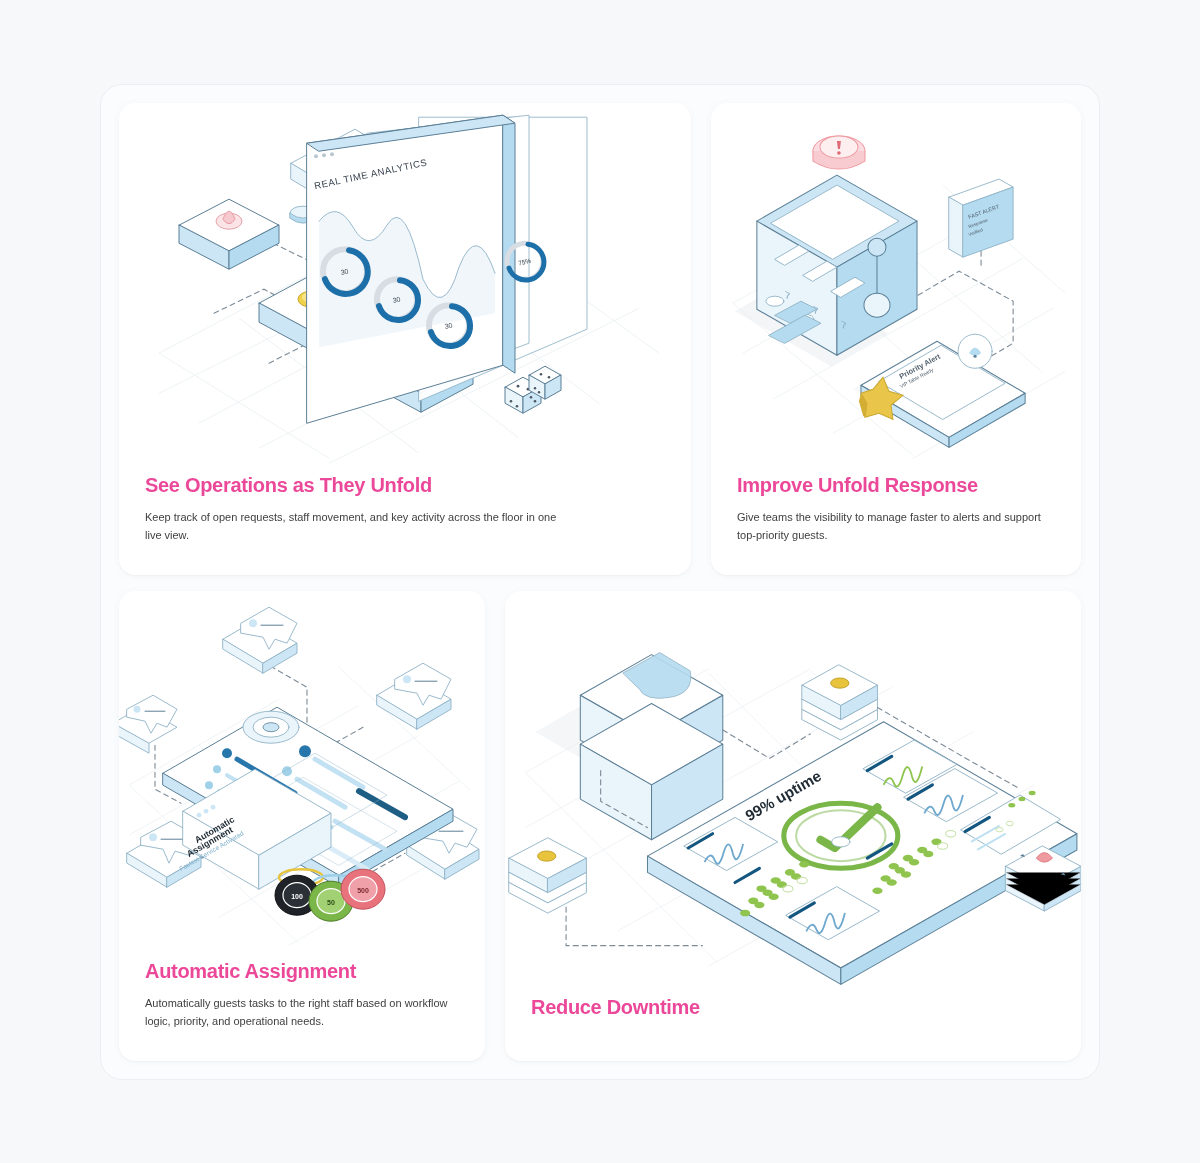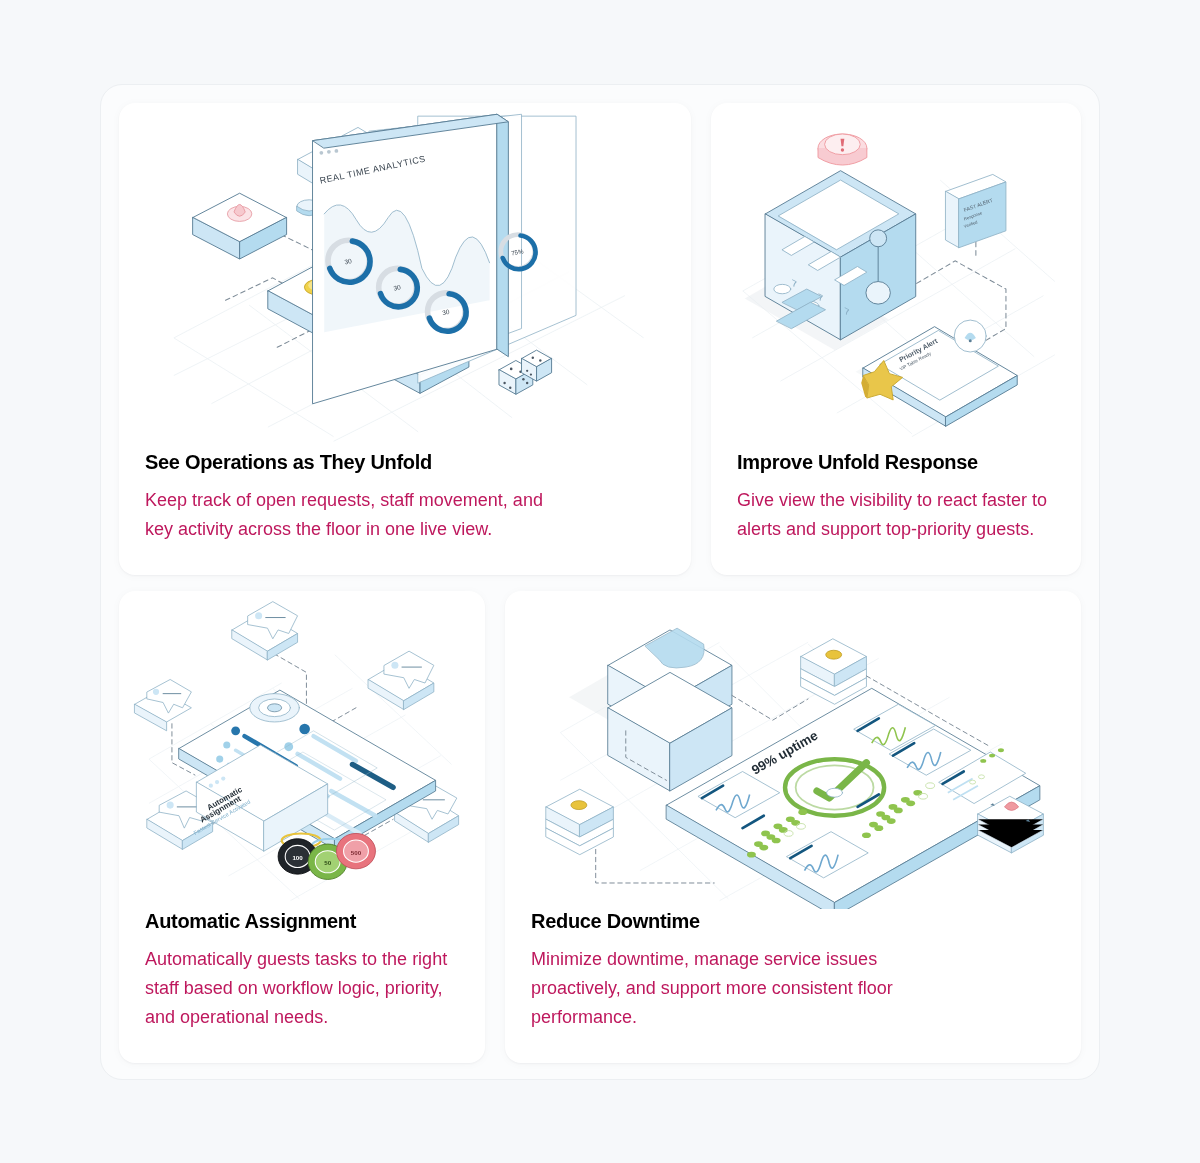--- a/index.html
+++ b/index.html
@@ -51,29 +51,29 @@
     overflow: hidden;
   }
   .art svg { display: block; width: 100%; height: 100%; }
 
   .card-body {
     padding: 0 26px 30px 26px;
   }
   .card-title {
     font-size: 20px;
     font-weight: 700;
-    color: #000000;
+    color: #ec4899;
     letter-spacing: -0.3px;
     margin: 0 0 12px 0;
     line-height: 1.2;
   }
   .card-desc {
-    font-size: 18px;
+    font-size: 11px;
     line-height: 1.62;
-    color: #be185d;
+    color: #404040;
     margin: 0;
     max-width: 430px;
   }
 
   
   .ln   { fill: none; stroke: #5b7f96; stroke-width: 1; stroke-linejoin: round; stroke-linecap: round; }
   .ln-t { fill: none; stroke: #8fb2c6; stroke-width: 0.9; stroke-linejoin: round; stroke-linecap: round; }
   .grid { fill: none; stroke: #e8eef2; stroke-width: 0.9; }
   .dash { fill: none; stroke: #7d8b97; stroke-width: 1.1; stroke-dasharray: 5 4; stroke-linecap: round;}
   .fw   { fill: #ffffff; }
@@ -285,21 +285,21 @@
               <g>
                 <ellipse cx="262" cy="248" rx="17" ry="17" class="fw ln-t"></ellipse>
                 <path class="fd" d="M256 250 q6 -11 12 0 q-6 5 -12 0z"></path>
                 <circle cx="262" cy="253" r="1.6" fill="#5b7f96"></circle>
               </g>
             </g>
           </svg>
         </div>
         <div class="card-body">
           <h3 class="card-title">Improve Unfold Response</h3>
-          <p class="card-desc">Give view the visibility to react faster to alerts and support top-priority guests.</p>
+          <p class="card-desc">Give teams the visibility to manage faster to alerts and support top-priority guests.</p>
         </div>
       </div>
     </div>
 
     <div class="row row-bottom">
 
       <div class="card card-w-lg2">
         <div class="art">
           <svg viewBox="0 0 366 360" preserveAspectRatio="xMidYMid meet">
             <g class="grid" opacity="0.75">
@@ -578,19 +578,18 @@
                 <path d="M492 270 L530 290 L566 270"></path>
               </g>
               <path d="M522 244 q8 -11 16 0 q-8 8 -16 0 z" fill="#ef9aa0" stroke="#dc7781" stroke-width="0.8"></path>
               <path d="M506 242 L509 240 L511 243 Z" fill="#5b7f96"></path>
               <path d="M546 260 L549 258 L551 261 Z" fill="#5b7f96"></path>
             </g>
           </svg>
         </div>
         <div class="card-body">
           <h3 class="card-title">Reduce Downtime</h3>
-          <p class="card-desc">Minimize downtime, manage service issues proactively, and support more consistent floor performance.</p>
         </div>
       </div>
     </div>
 
   </div>
 </div>
 
 </body></html>

